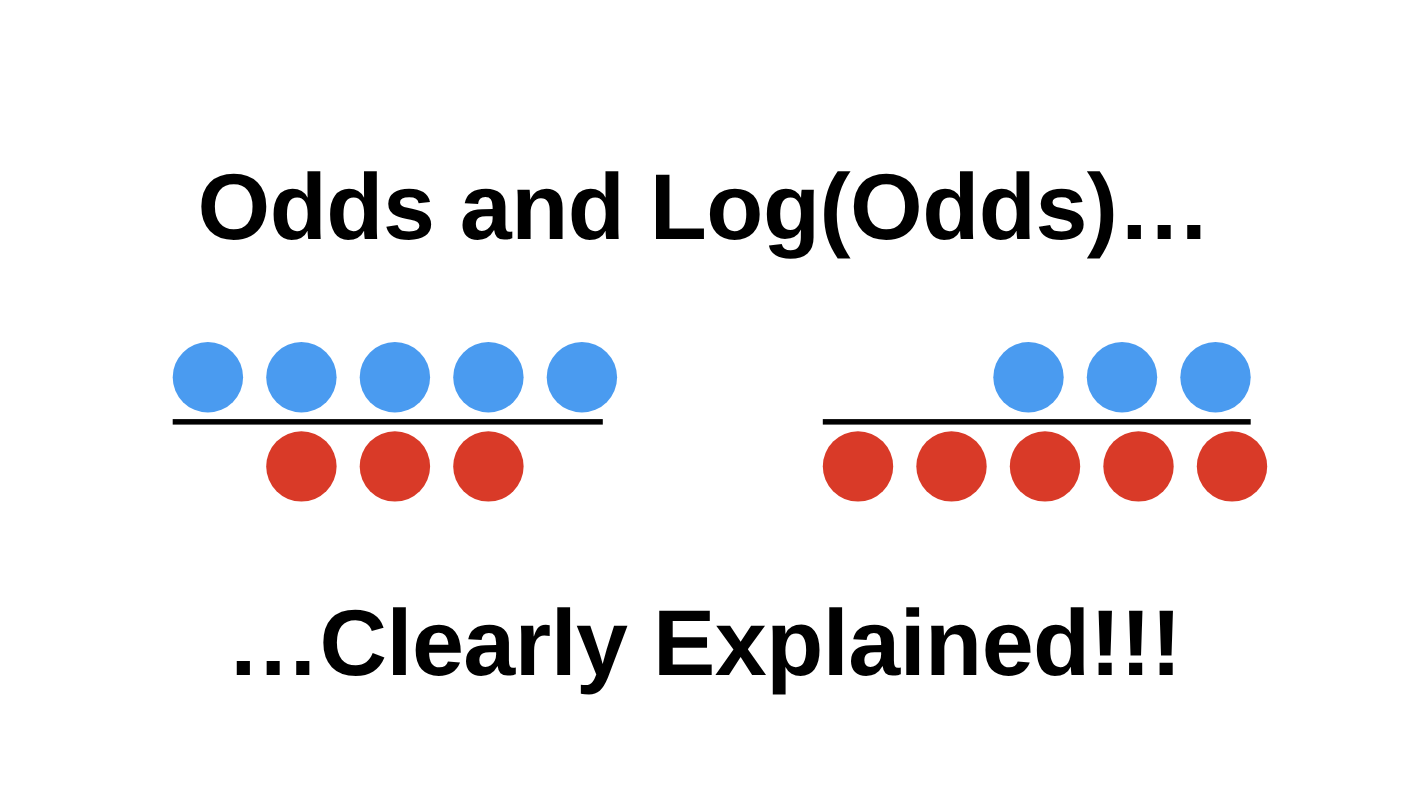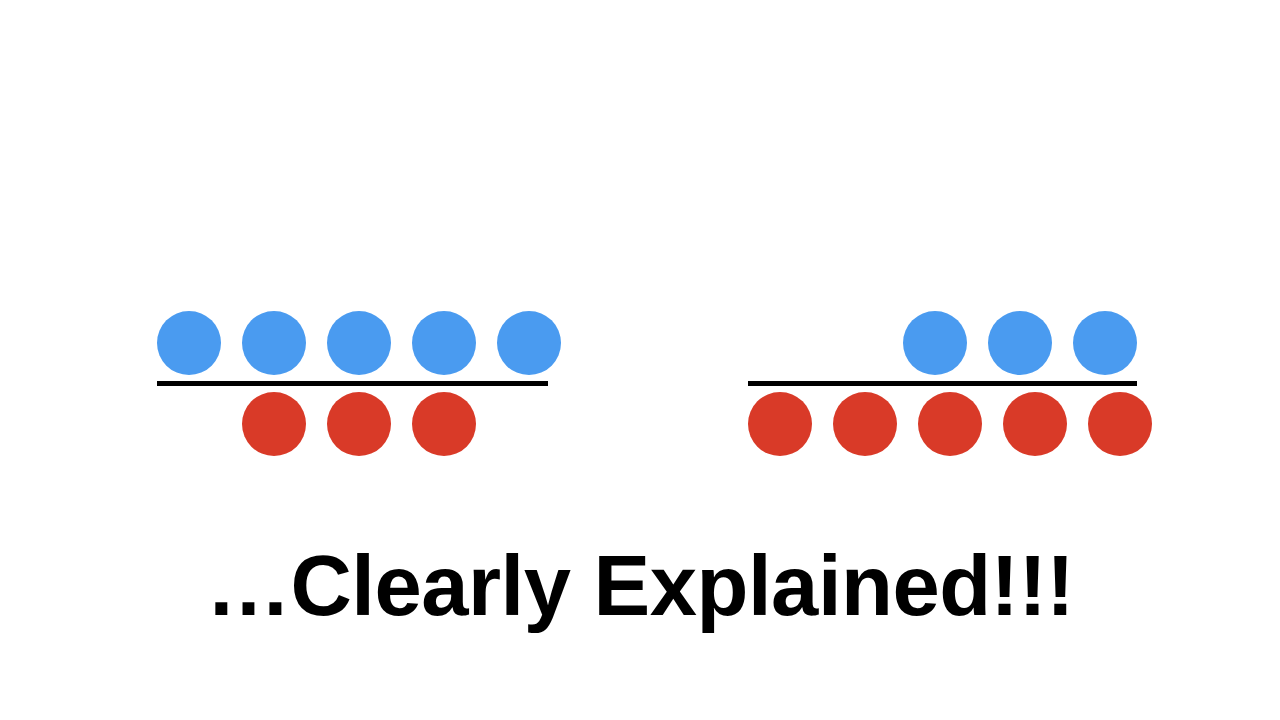--- a/index.html
+++ b/index.html
@@ -87,20 +87,21 @@
   #fraction-left  .fraction-bar { width: 391px; }
   #fraction-right .fraction-bar { width: 389px; }
 
   #fraction-right .dot-row.numerator { width: 389px; }
 </style>
 </head>
 <body>
 
 <div id="slide" style="background: rgb(255, 255, 255);">
 
+  <div class="slide-text" id="title-text" style="color: rgb(0, 0, 0);">Odds and Log(Odds)…</div>
 
   <div class="fraction" id="fraction-left">
 
     <div class="dot-row numerator">
       <span class="dot blue" style="background: rgb(74, 155, 240);"></span>
       <span class="dot blue" style="background: rgb(74, 155, 240);"></span>
       <span class="dot blue" style="background: rgb(74, 155, 240);"></span>
       <span class="dot blue" style="background: rgb(74, 155, 240);"></span>
       <span class="dot blue" style="background: rgb(74, 155, 240);"></span>
     </div>

